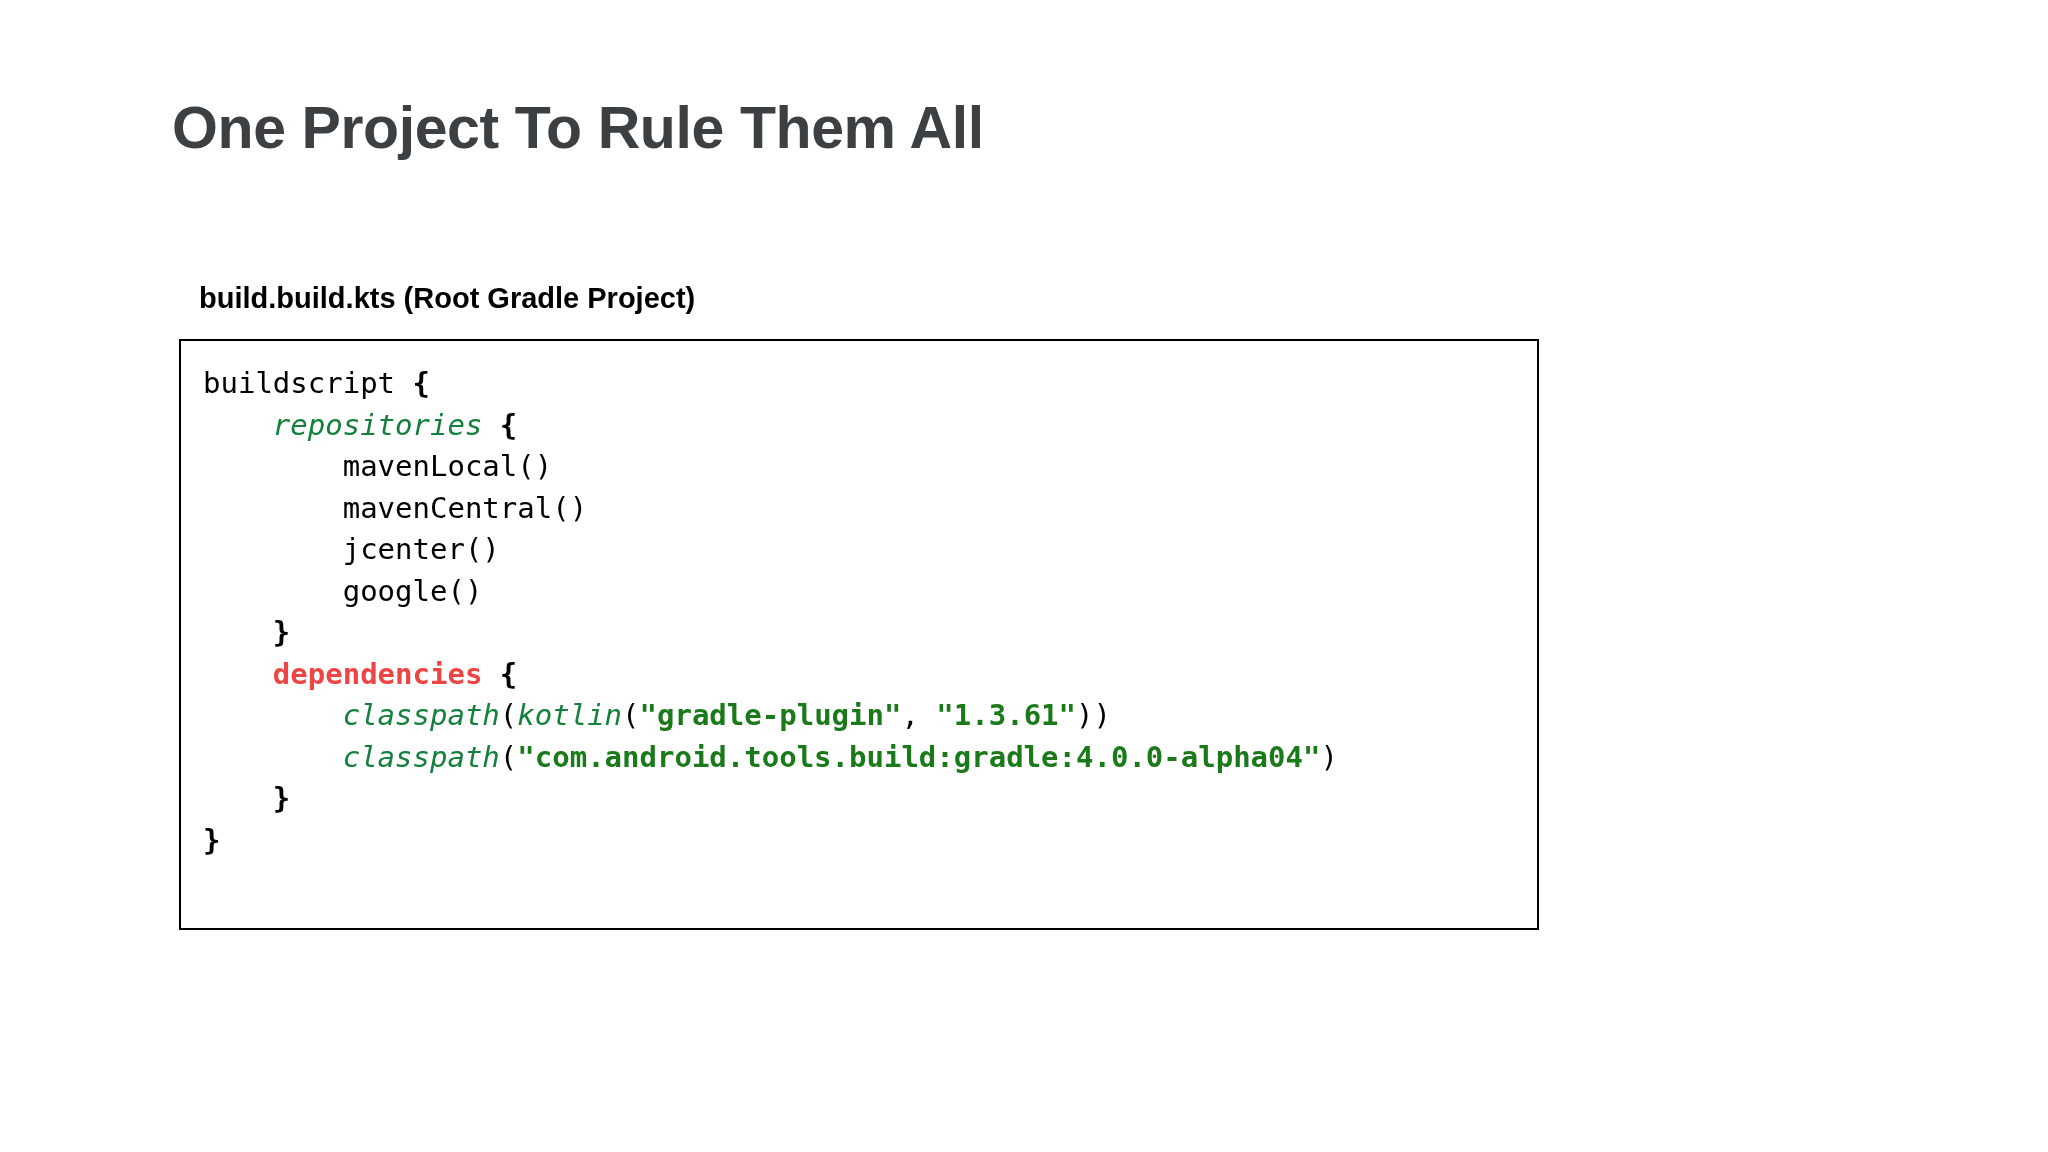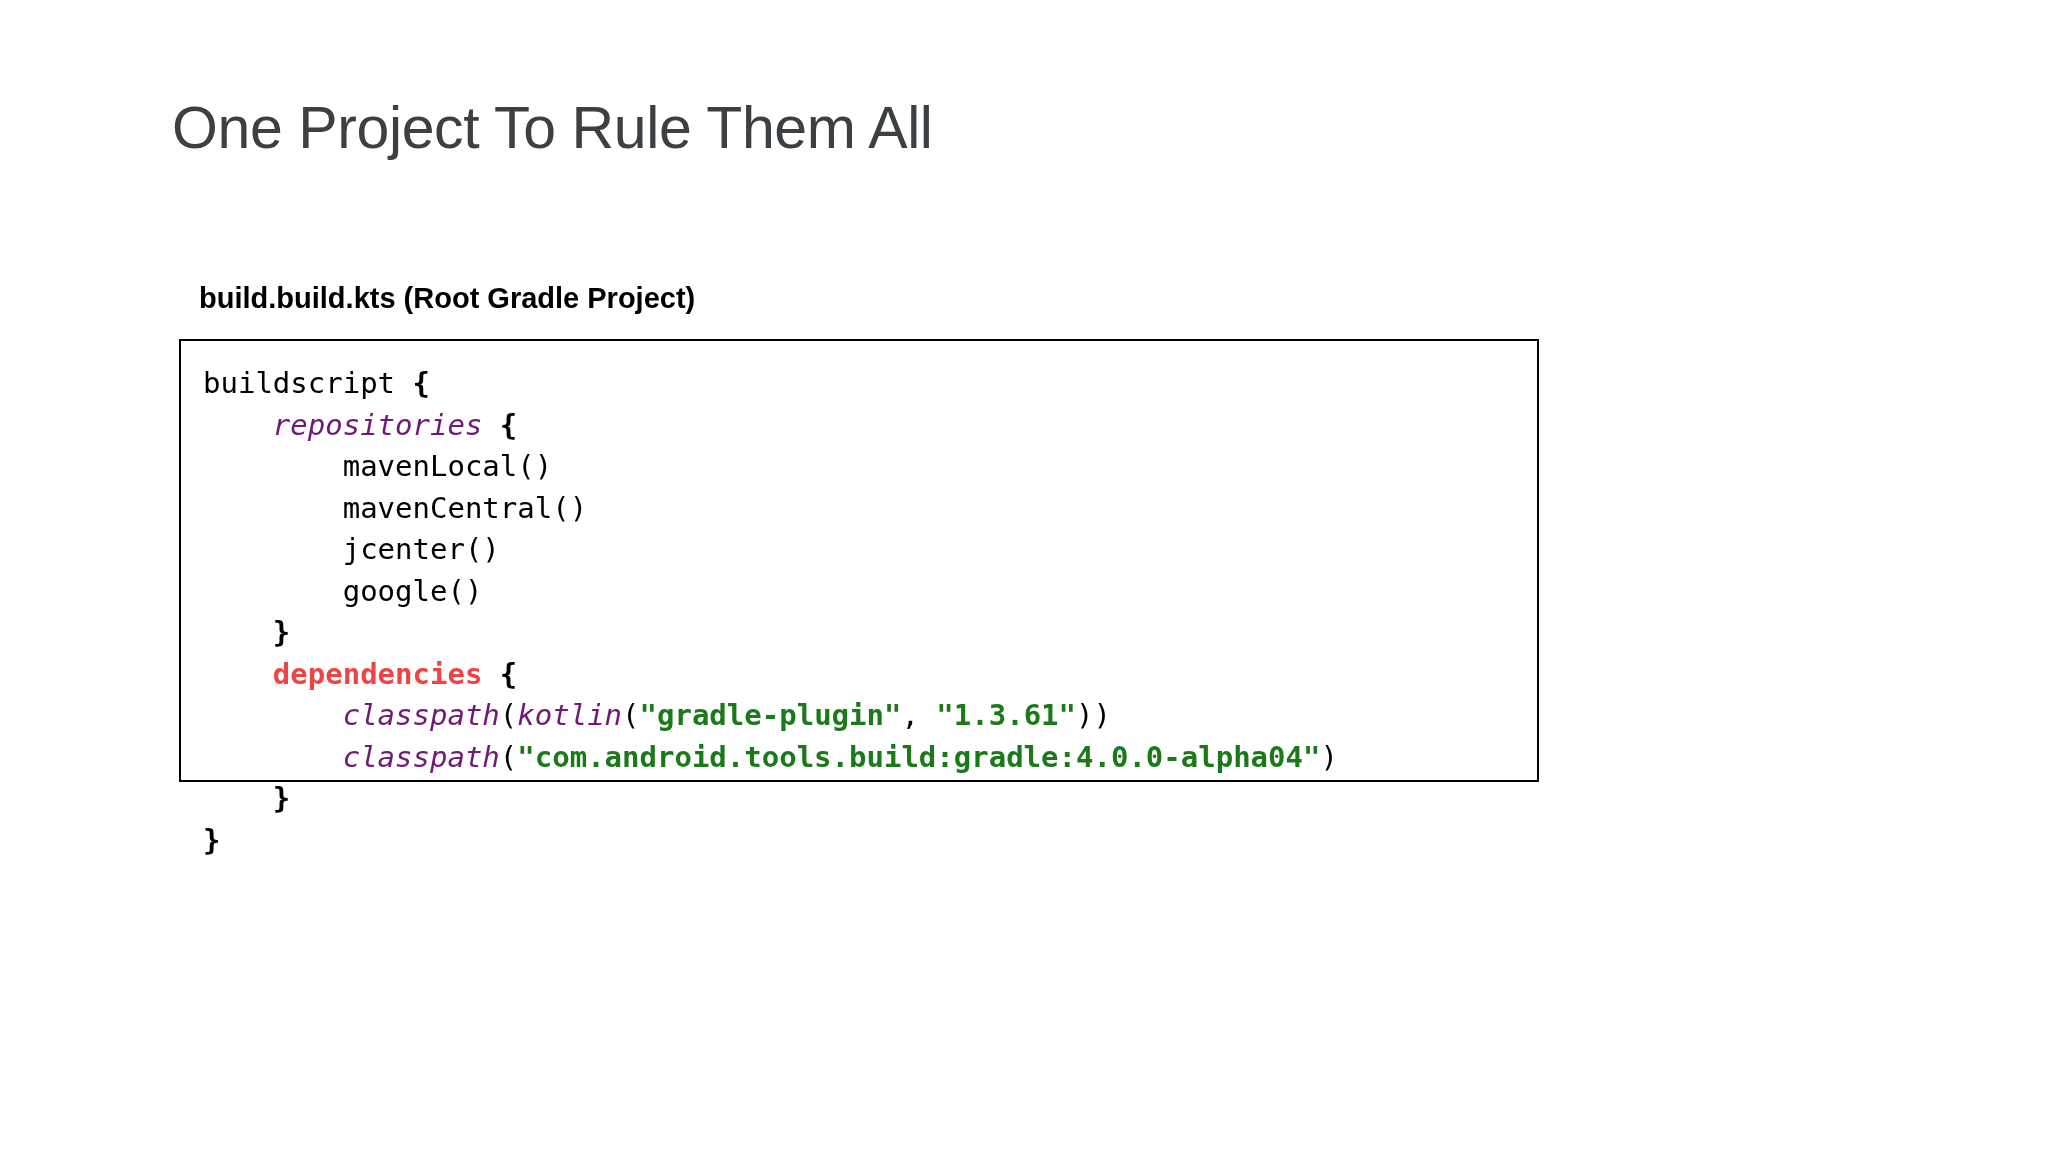--- a/index.html
+++ b/index.html
@@ -22,21 +22,21 @@
     background: #ffffff;
   }
 
   
   .slide-title {
     position: absolute;
     left: 172px;
     top: 96px;
     font-family: "Liberation Sans", sans-serif;
     font-size: 59px;
-    font-weight: normal;
+    font-weight: bold;
     letter-spacing: -0.4px;
     color: #3c4043;
     white-space: nowrap;
     line-height: 1.1;
   }
 
   
   .code-caption {
     position: absolute;
     left: 199px;
@@ -48,21 +48,21 @@
     white-space: nowrap;
     line-height: 1.2;
   }
 
   
   .code-box {
     position: absolute;
     left: 179px;
     top: 339px;
     width: 1360px;
-    height: 443px;
+    height: 591px;
     box-sizing: border-box;
     border: 2px solid #000000;
     background: #ffffff;
   }
 
   .code-body {
     position: absolute;
     left: 22px;
     top: 22px;
     right: 8px;
@@ -73,21 +73,21 @@
     white-space: pre;
   }
 
   .code-line {
     white-space: pre;
   }
 
   
   .tok-plain   { color: #000000; font-weight: normal; font-style: normal; }
   .tok-brace   { color: #000000; font-weight: bold;   font-style: normal; }
-  .tok-italic  { color: #701a75; font-weight: normal; font-style: italic; }
+  .tok-italic  { color: #15803d; font-weight: normal; font-style: italic; }
   .tok-keyword { color: #ef4444; font-weight: bold;   font-style: normal; }
   .tok-string  { color: #1a7a1a; font-weight: bold;   font-style: normal; }
 </style>
 </head>
 <body>
 
 <div class="slide">
 
   <div class="slide-title">One Project To Rule Them All</div>
 

